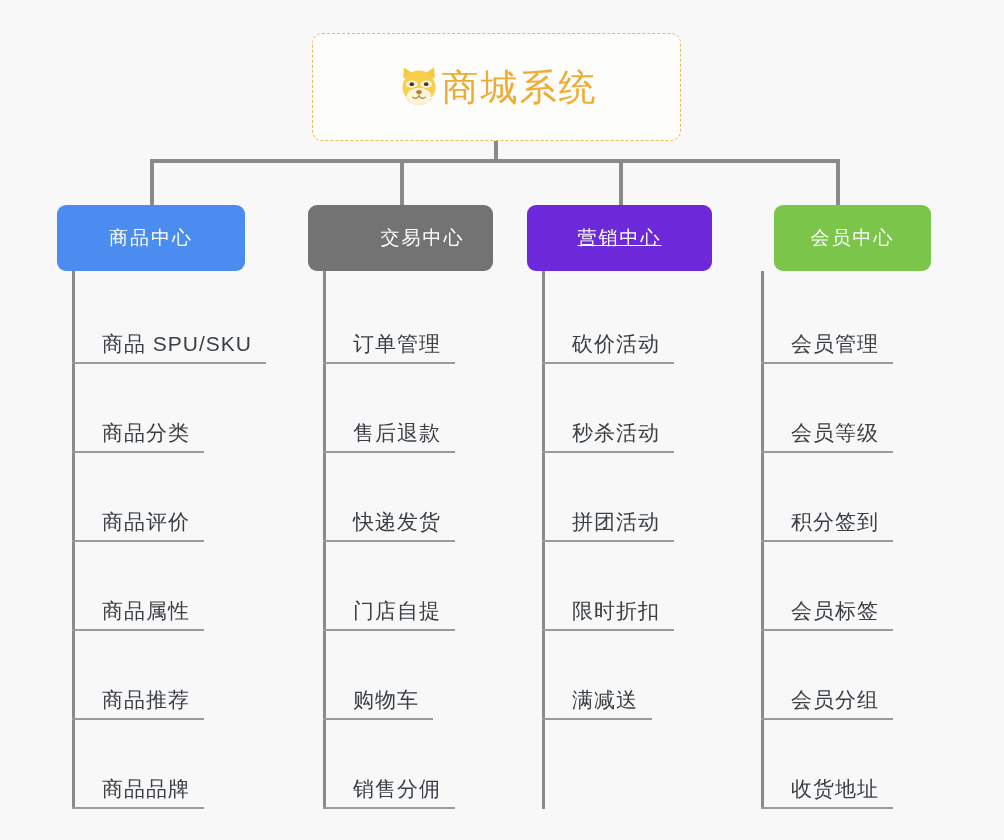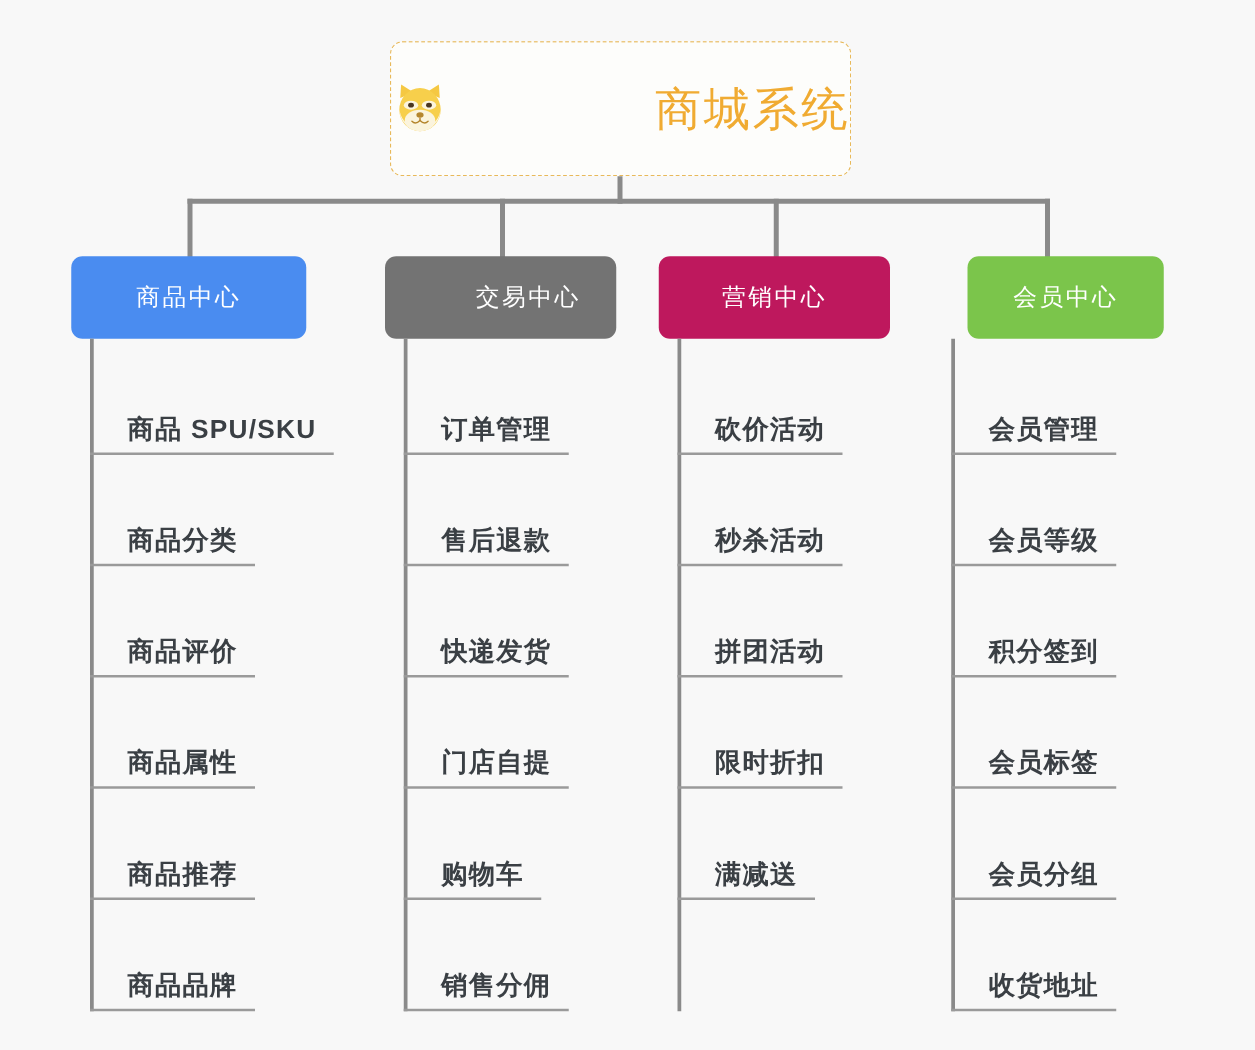--- a/index.html
+++ b/index.html
@@ -24,21 +24,21 @@
     position: absolute;
     left: 312px;
     top: 33px;
     width: 369px;
     height: 108px;
     background: #fdfdfb;
     border: 1.5px dashed #e8b95a;
     border-radius: 10px;
     display: flex;
     align-items: center;
-    justify-content: space-between;
+    justify-content: center;
   }
   .root-icon {
     width: 46px;
     height: 46px;
     flex: 0 0 auto;
     display: block;
   }
   .root-title {
     font-size: 37px;
     color: #f0ab32;
@@ -95,21 +95,20 @@
     position: absolute;
     left: 15px;
     top: 66px;
     width: 3px;
     background: #8a8a8a;
   }
 
   .leaf-list {
     position: relative;
     margin-top: 0;
-    font-weight: bold;
   }
 
   .leaf {
     position: relative;
     height: 89px;
     display: flex;
     align-items: flex-end;
     padding-left: 15px;
   }
 
@@ -214,21 +213,21 @@
       <div class="leaf">
           <span class="leaf-label">购物车</span>
         </div>
       <div class="leaf">
           <span class="leaf-label">销售分佣</span>
         </div>
     </div>
   </div>
 
   <div class="column" style="left:527px; width:185px;">
-    <div class="col-header" style="background: #be185d;">
+    <div class="col-header" style="background: #6d28d9; text-decoration: underline;">
       <span>营销中心</span>
     </div>
     <div class="trunk" style="height: 538px; background: rgb(138, 138, 138);"></div>
     <div class="leaf-list">
       <div class="leaf">
           <span class="leaf-label">砍价活动</span>
         </div>
       <div class="leaf">
           <span class="leaf-label">秒杀活动</span>
         </div>

